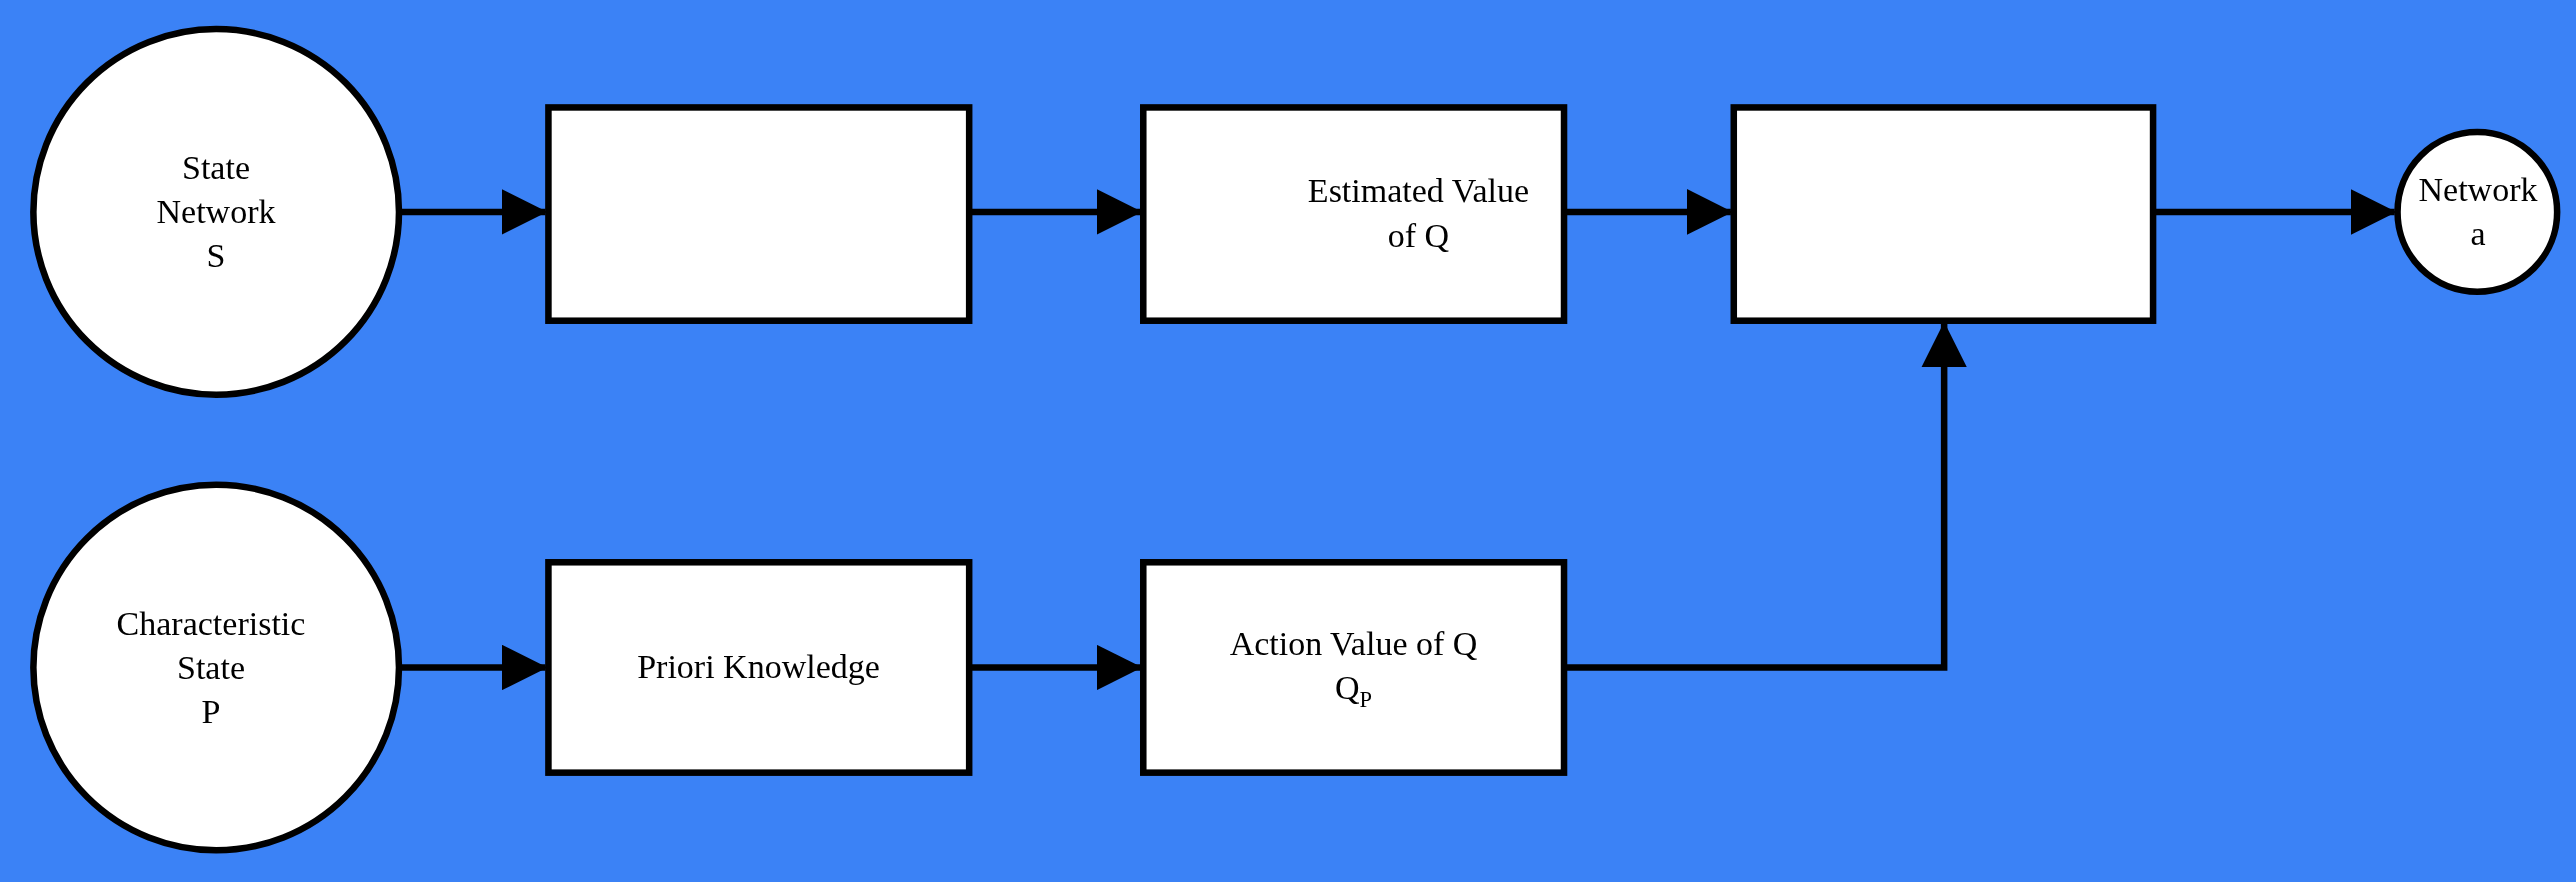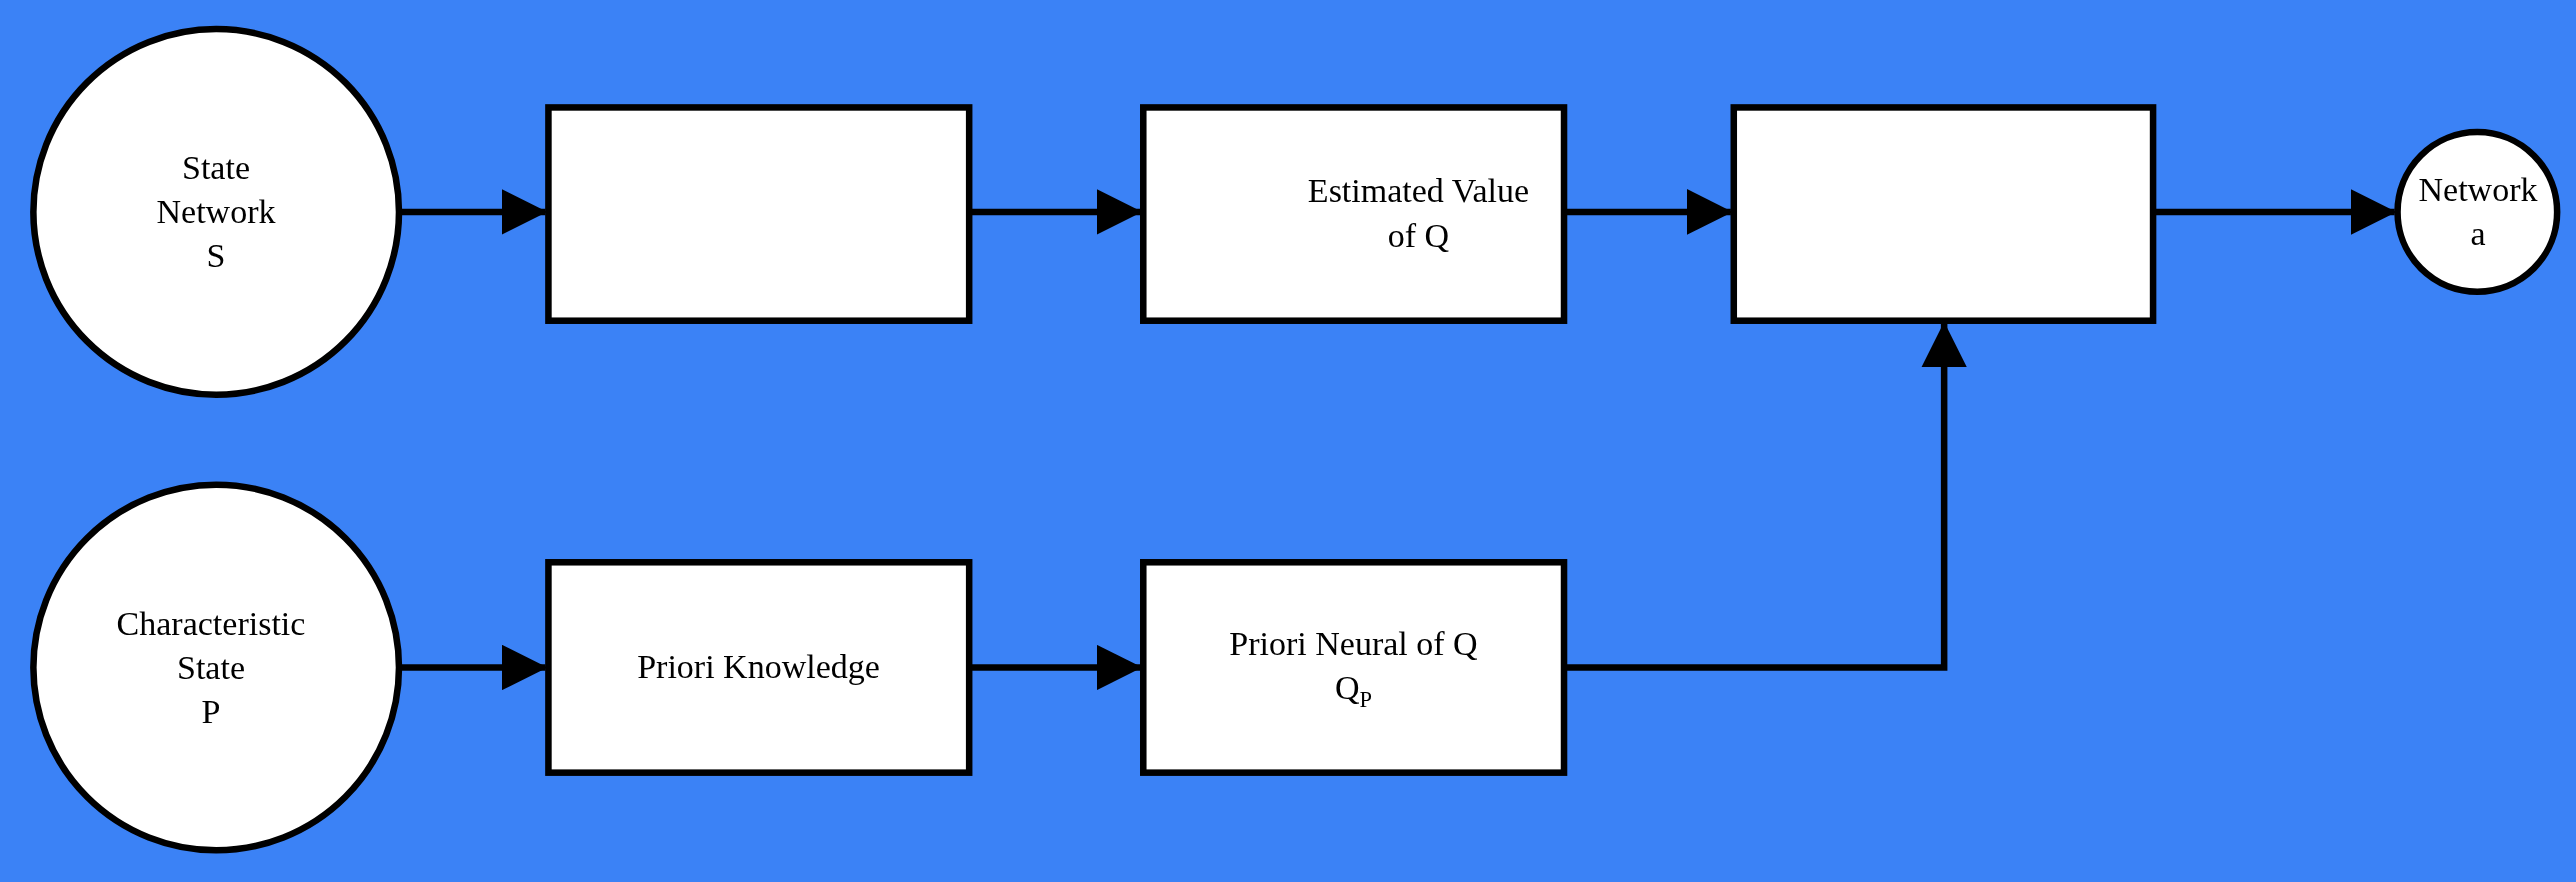--- a/index.html
+++ b/index.html
@@ -113,18 +113,18 @@
     <span class="line">Characteristic</span>
     <span class="line">State</span>
     <span class="line">P</span>
   </div>
 
   <div class="node-label fs-node" style="left:548px; top:562px; width:421px; height:210px;">
     <span class="line">Priori Knowledge</span>
   </div>
 
   <div class="node-label fs-node" style="left:1143px; top:562px; width:421px; height:210px;">
-    <span class="line">Priori Neural of Q</span>
+    <span class="line">Action Value of Q</span>
     <span class="line"><span>Q</span><span class="sub">P</span></span>
   </div>
 
 </div>
 
 
 </body></html>

